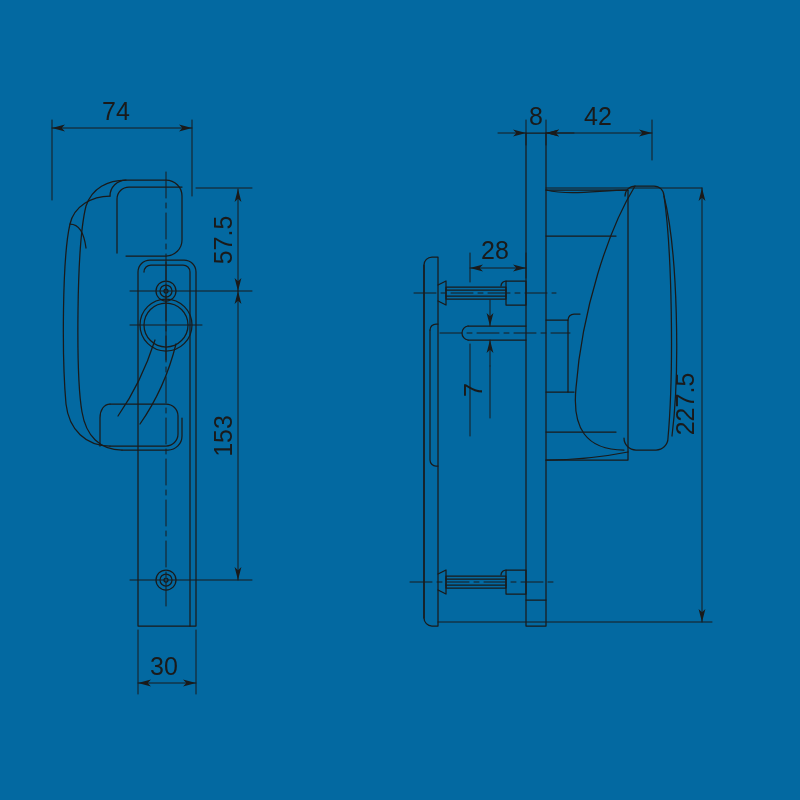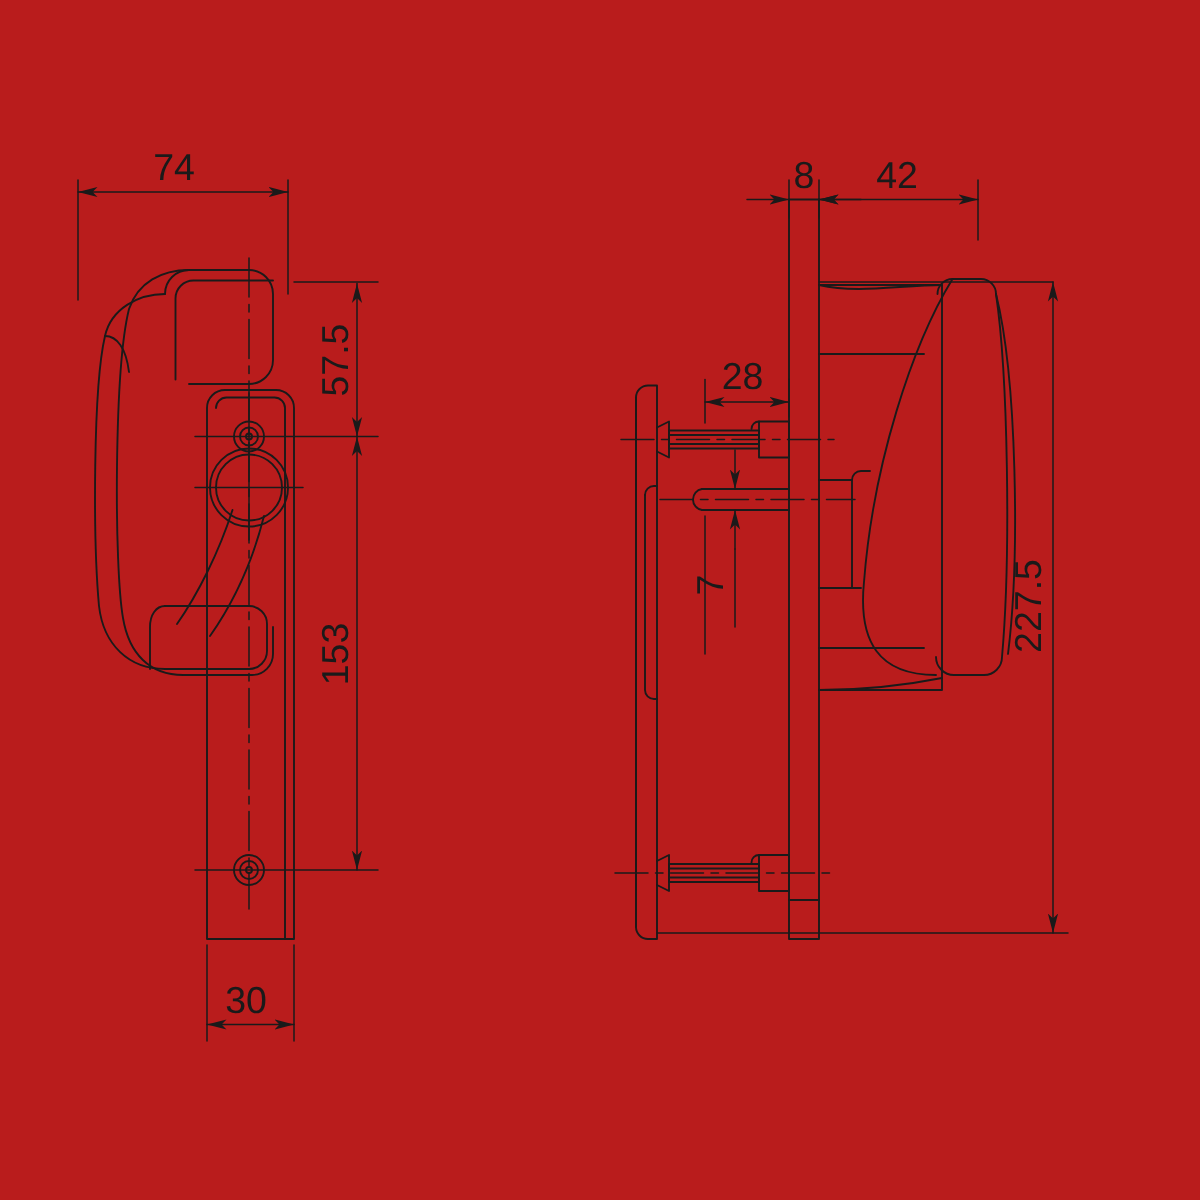--- a/index.html
+++ b/index.html
@@ -1,18 +1,18 @@
 <!DOCTYPE html>
 <html><head>
 <meta charset="utf-8">
 <style>
   html,body{margin:0;padding:0;background:#ffffff;}
   body{width:800px;height:800px;overflow:hidden;
        font-family:"Liberation Sans", sans-serif;}
-  #sheet{position:relative;width:800px;height:800px;background:#b91c1c;}
+  #sheet{position:relative;width:800px;height:800px;background:#0369a1;}
   svg{display:block;}
   .dimtxt{font-family:"Liberation Sans", sans-serif;font-size:25px;fill:#1a1a1a;}
 </style>
 </head>
 <body>
 
 <div id="sheet">
 <svg width="800" height="800" viewBox="0 0 800 800">
 
   <defs>

